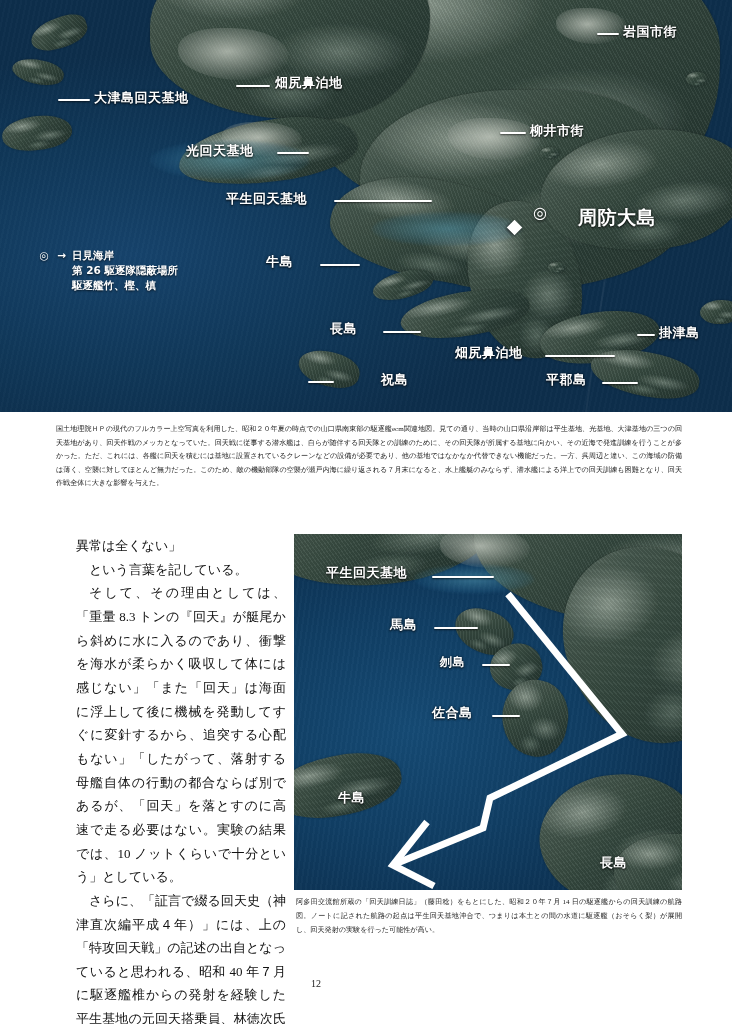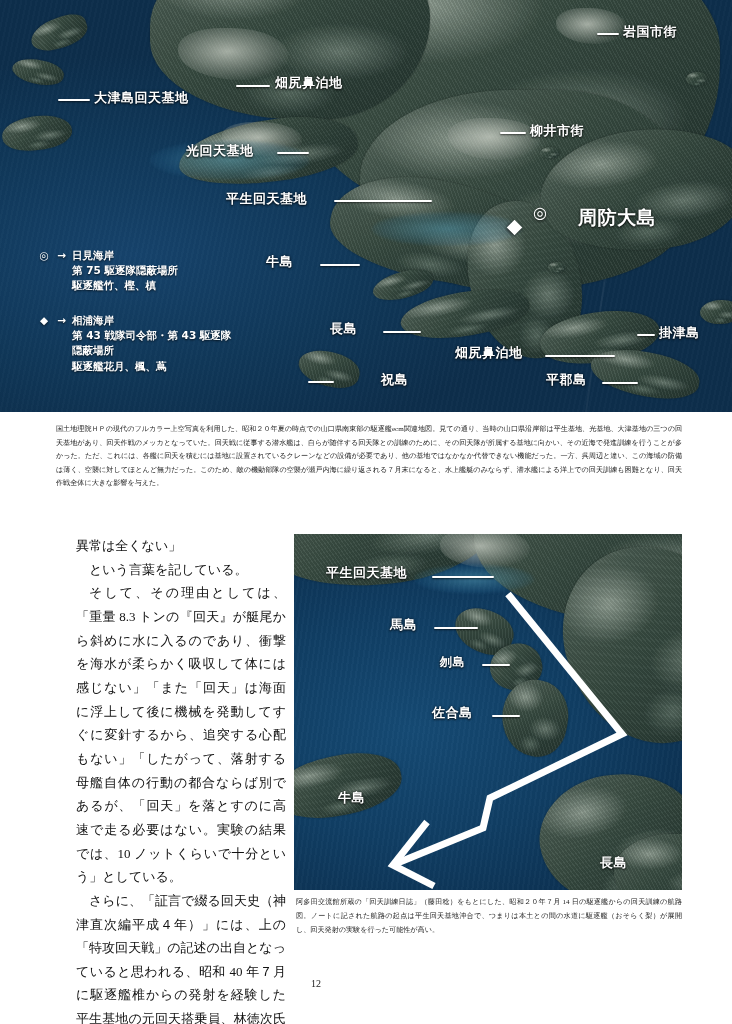--- a/index.html
+++ b/index.html
@@ -212,30 +212,24 @@
   <div class="mlabel" style="left:659px;top:324px;font-size:13px;">掛津島</div>
 
   <div class="leader" style="left:308px;top:381px;width:26px;"></div>
   <div class="mlabel" style="left:338px;top:371px;font-size:13px;margin-left:43px;">祝島</div>
 
   <div class="mlabel" style="left:546px;top:371px;font-size:13px;">平郡島</div>
   <div class="leader" style="left:602px;top:382px;width:36px;"></div>
 
   <div class="legend" style="left:36px;top:248px;font-size:10.5px;">
     <span class="sym">◎</span><span class="arw">→</span><span>日見海岸</span>
-    <span class="ind">第 75 駆逐隊隠蔽場所</span>
+    <span class="ind">第 26 駆逐隊隠蔽場所</span>
     <span class="ind">駆逐艦竹、樫、槙</span>
   </div>
 
-  <div class="legend" style="left:36px;top:313px;font-size:10.5px;">
-    <span class="sym">◆</span><span class="arw">→</span><span>相浦海岸</span>
-    <span class="ind">第 43 戦隊司令部・第 43 駆逐隊</span>
-    <span class="ind">隠蔽場所</span>
-    <span class="ind">駆逐艦花月、楓、蔦</span>
-  </div>
 </div>
 
 <div id="cap1">国土地理院ＨＰの現代のフルカラー上空写真を利用した、昭和２０年夏の時点での山口県南東部の駆逐艦ecm関連地図。見ての通り、当時の山口県沿岸部は平生基地、光基地、大津基地の三つの回天基地があり、回天作戦のメッカとなっていた。回天戦に従事する潜水艦は、自らが随伴する回天隊との訓練のために、その回天隊が所属する基地に向かい、その近海で発進訓練を行うことが多かった。ただ、これには、各艦に回天を積むには基地に設置されているクレーンなどの設備が必要であり、他の基地ではなかなか代替できない機能だった。一方、呉周辺と違い、この海域の防備は薄く、空襲に対してほとんど無力だった。このため、敵の機動部隊の空襲が瀬戸内海に繰り返される７月末になると、水上艦艇のみならず、潜水艦による洋上での回天訓練も困難となり、回天作戦全体に大きな影響を与えた。</div>
 
 <div id="bodycol">
     <p class="">異常は全くない」</p>
     <p class="ind">という言葉を記している。</p>
     <p class="ind">そして、その理由としては、「重量 8.3 トンの『回天』が艇尾から斜めに水に入るのであり、衝撃を海水が柔らかく吸収して体には感じない」「また「回天」は海面に浮上して後に機械を発動してすぐに変針するから、追突する心配もない」「したがって、落射する母艦自体の行動の都合ならば別であるが、「回天」を落とすのに高速で走る必要はない。実験の結果では、10 ノットくらいで十分という」としている。</p>
     <p class="ind">さらに、「証言で綴る回天史（神津直次編平成４年）」には、上の「特攻回天戦」の記述の出自となっていると思われる、昭和 40 年７月に駆逐艦椎からの発射を経験した平生基地の元回天搭乗員、林徳次氏の回想が掲載されている。</p>
   </div>

